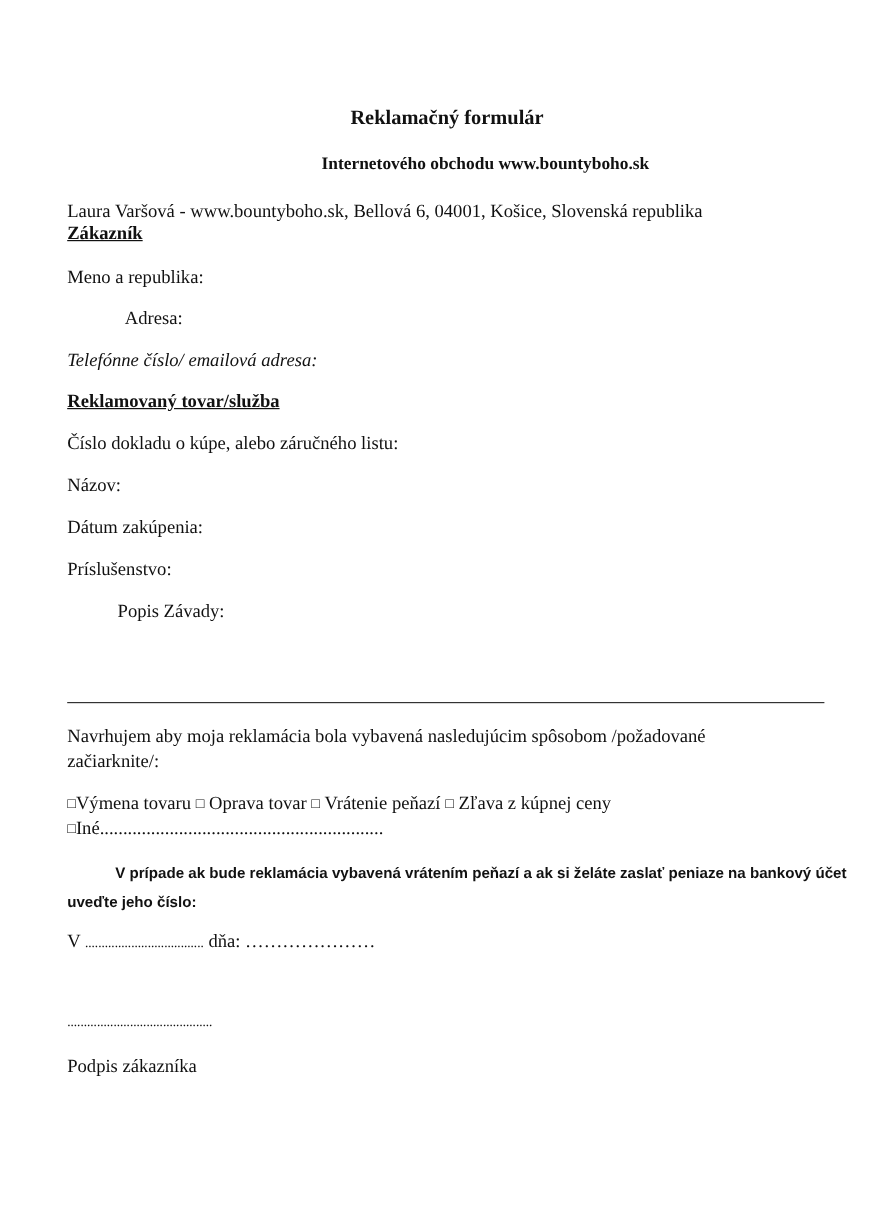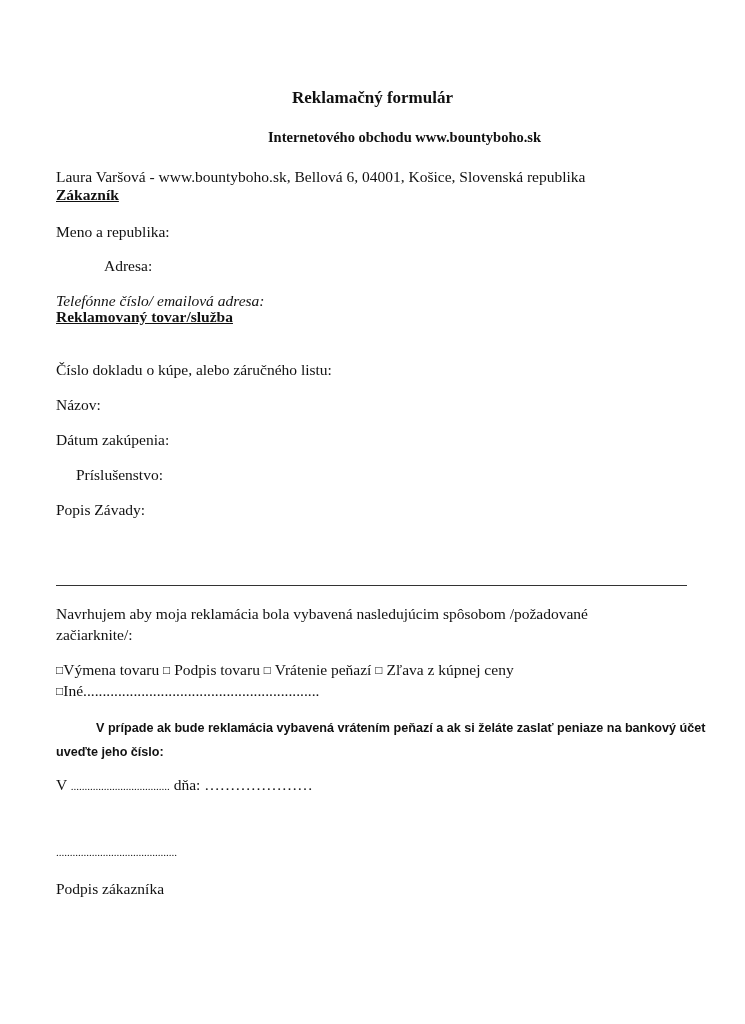--- a/index.html
+++ b/index.html
@@ -67,36 +67,36 @@
   <div class="abs title">Reklamačný formulár</div>
   <div class="abs subtitle">Internetového obchodu www.bountyboho.sk</div>
 
   <div class="abs body-text" style="top:168px;">Laura Varšová - www.bountyboho.sk, Bellová 6, 04001, Košice, Slovenská republika</div>
   <div class="abs section-heading" style="top:186px;">Zákazník</div>
 
   <div class="abs body-text" style="top:223px;">Meno a republika:</div>
   <div class="abs body-text" style="top:257px;margin-left:48px;">Adresa:</div>
   <div class="abs body-text" style="top:292px;font-style:italic;">Telefónne číslo/ emailová adresa:</div>
 
-  <div class="abs section-heading" style="top:308px;">Reklamovaný tovar/služba</div>
+  <div class="abs section-heading" style="top:326px;">Reklamovaný tovar/služba</div>
 
   <div class="abs body-text" style="top:361px;">Číslo dokladu o kúpe, alebo záručného listu:</div>
   <div class="abs body-text" style="top:396px;">Názov:</div>
   <div class="abs body-text" style="top:431px;">Dátum zakúpenia:</div>
-  <div class="abs body-text" style="top:466px;margin-left:20px;">Príslušenstvo:</div>
-  <div class="abs body-text" style="top:501px;">Popis Závady:</div>
+  <div class="abs body-text" style="top:466px;">Príslušenstvo:</div>
+  <div class="abs body-text" style="top:501px;margin-left:42px;">Popis Závady:</div>
 
   <div class="rule"></div>
 
   <div class="abs body-text" style="top:605px;">Navrhujem aby moja reklamácia bola vybavená nasledujúcim spôsobom /požadované</div>
   <div class="abs body-text" style="top:626px;">začiarknite/:</div>
 
   <div class="abs body-text" style="top:661px;">
     <span class="opt"><span class="checkbox-glyph">□</span><span>Výmena tovaru</span></span>
-    <span class="opt"><span class="checkbox-glyph">□</span> <span>Podpis tovaru</span></span>
+    <span class="opt"><span class="checkbox-glyph">□</span> <span>Oprava tovar</span></span>
     <span class="opt"><span class="checkbox-glyph">□</span> <span>Vrátenie peňazí</span></span>
     <span class="opt"><span class="checkbox-glyph">□</span> <span>Zľava z kúpnej ceny</span></span>
   </div>
   <div class="abs body-text" style="top:682px;">
     <span class="checkbox-glyph">□</span><span>Iné.............................................................</span>
   </div>
 
   <div class="abs sans-bold" style="top:721px;margin-left:40px;">V prípade ak bude reklamácia vybavená vrátením peňazí a ak si želáte zaslať peniaze na bankový účet</div>
   <div class="abs sans-bold" style="top:745px;text-align:right;">uveďte jeho číslo:</div>
 

